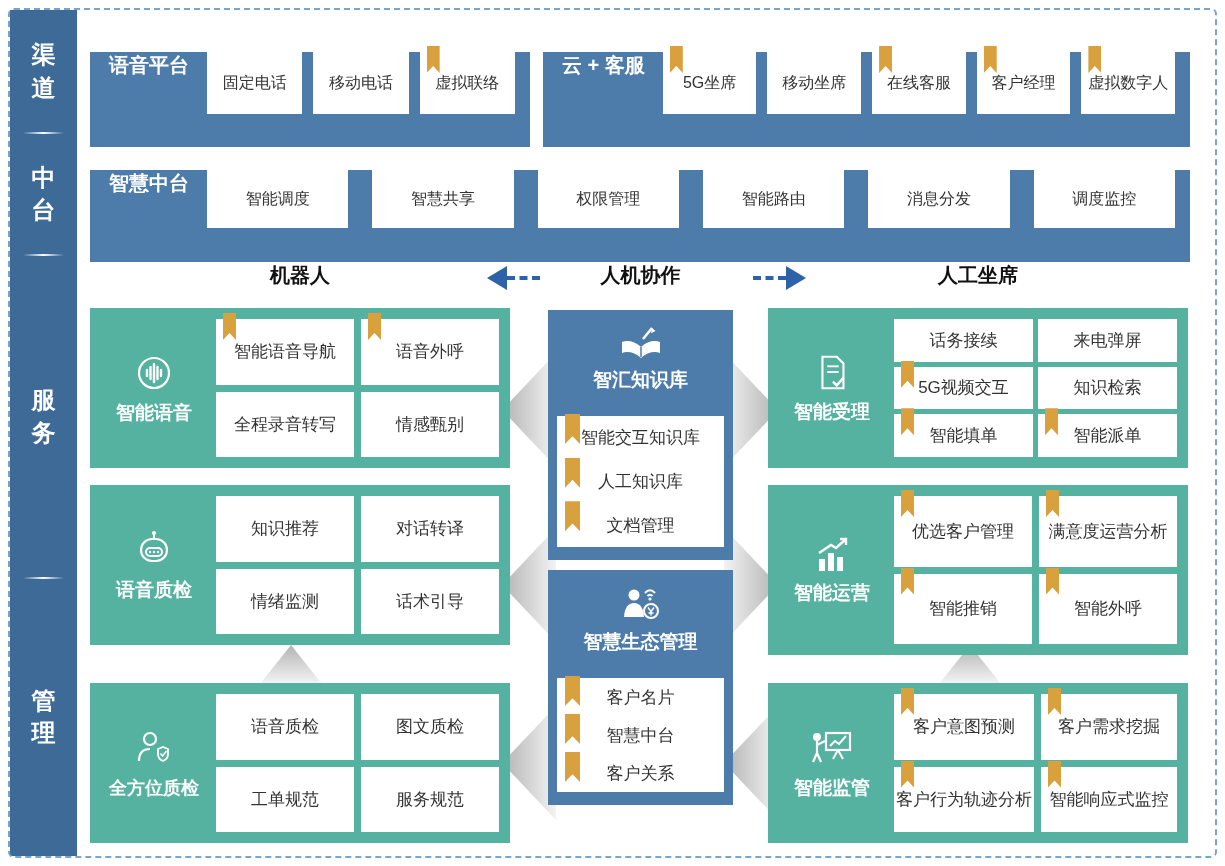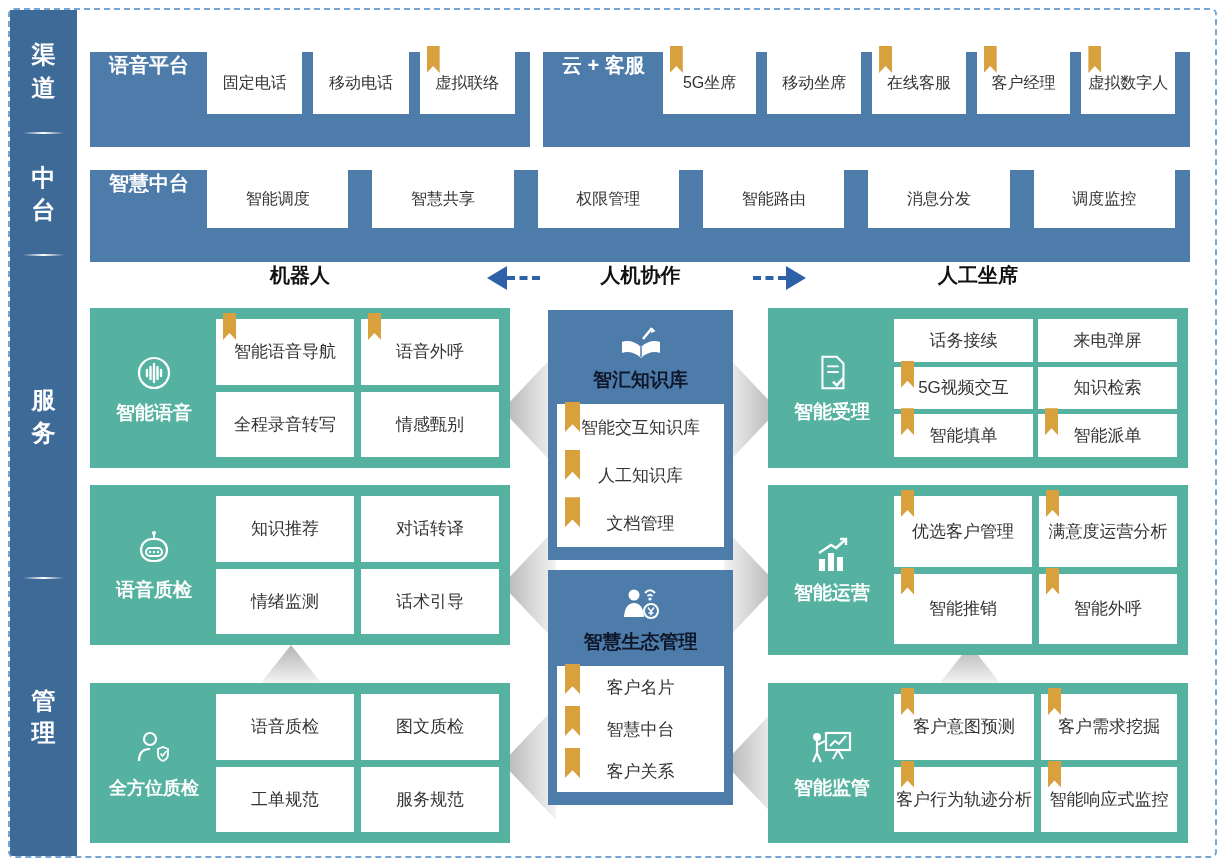--- a/index.html
+++ b/index.html
@@ -35,21 +35,21 @@
   
   .svc-box{position:absolute;display:flex;align-items:center;padding:11px;gap:9px;z-index:1;}
   .green{background:var(--panel_green,#55b1a0);}
   .svc-side{width:106px;flex:none;display:flex;flex-direction:column;align-items:center;gap:5px;color:#fff;}
   .svc-title{font-size:19px;font-weight:bold;white-space:nowrap;}
   .grid2{flex:1;display:grid;grid-template-columns:1fr 1fr;gap:7px;height:100%;box-sizing:border-box;}
   .grid2 .card{font-size:17px;}
 
   
   .center-box{position:absolute;background:var(--panel_blue,#4d7cab);display:flex;flex-direction:column;padding:8px 9px 13px;box-sizing:border-box;z-index:1;}
-  .center-head{display:flex;flex-direction:column;align-items:center;color:#0f172a;padding:6px 0 11px;gap:3px;}
+  .center-head{display:flex;flex-direction:column;align-items:center;color:#ffffff;padding:6px 0 23px;gap:3px;}
   .center-title{font-size:19px;font-weight:bold;white-space:nowrap;}
   .vlist{flex:1;display:flex;flex-direction:column;}
   .vlist .card{flex:1;font-size:17px;}
 
   
   .tri{position:absolute;z-index:0;}
   .tri-up{width:62px;height:39px;background:linear-gradient(to bottom,var(--triangle_gray,#b3b3b3),#f5f5f5);clip-path:polygon(50% 0,100% 100%,0 100%);}
   .tri-l{width:54px;height:114px;background:linear-gradient(to right,var(--triangle_gray,#b3b3b3),#f3f3f3);clip-path:polygon(0 50%,100% 0,100% 100%);}
   .tri-r{width:54px;height:114px;background:linear-gradient(to left,var(--triangle_gray,#b3b3b3),#f3f3f3);clip-path:polygon(100% 50%,0 0,0 100%);}
 </style>

